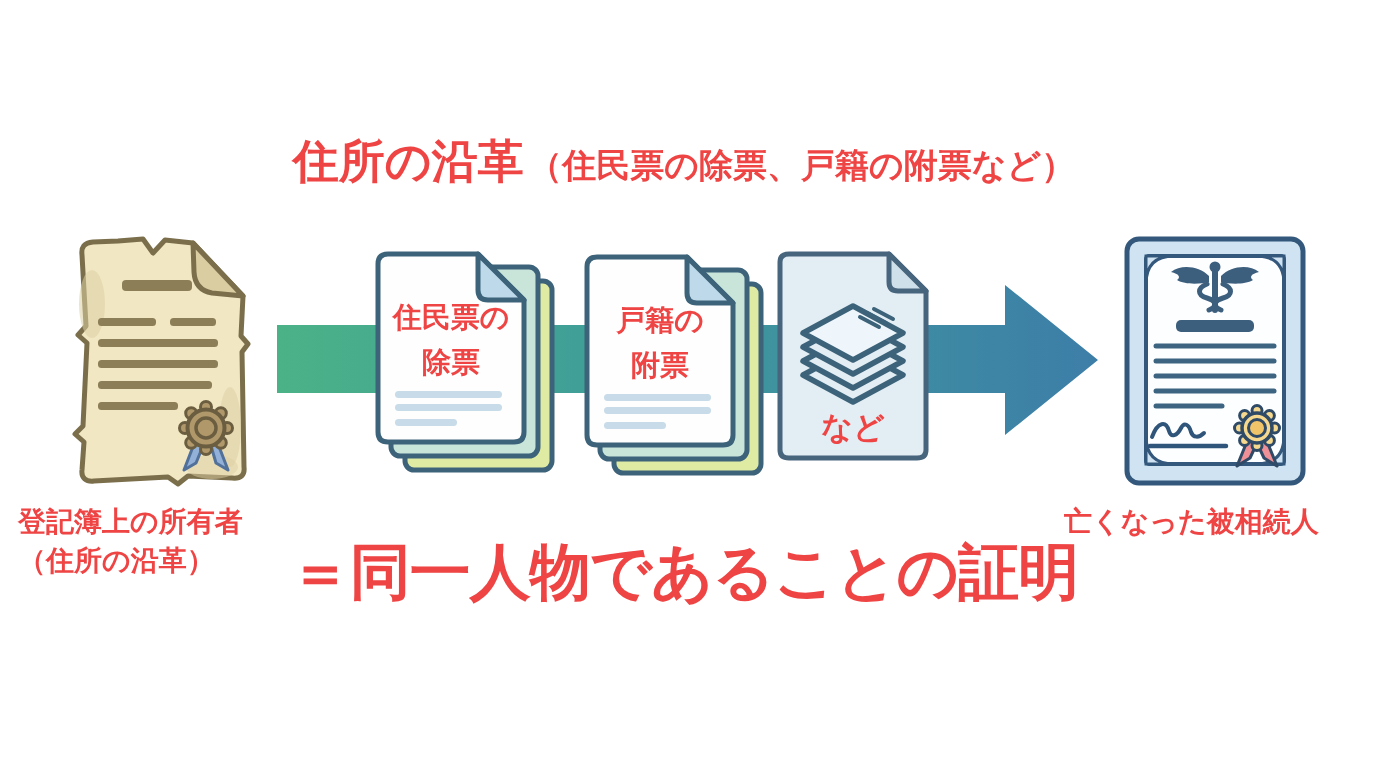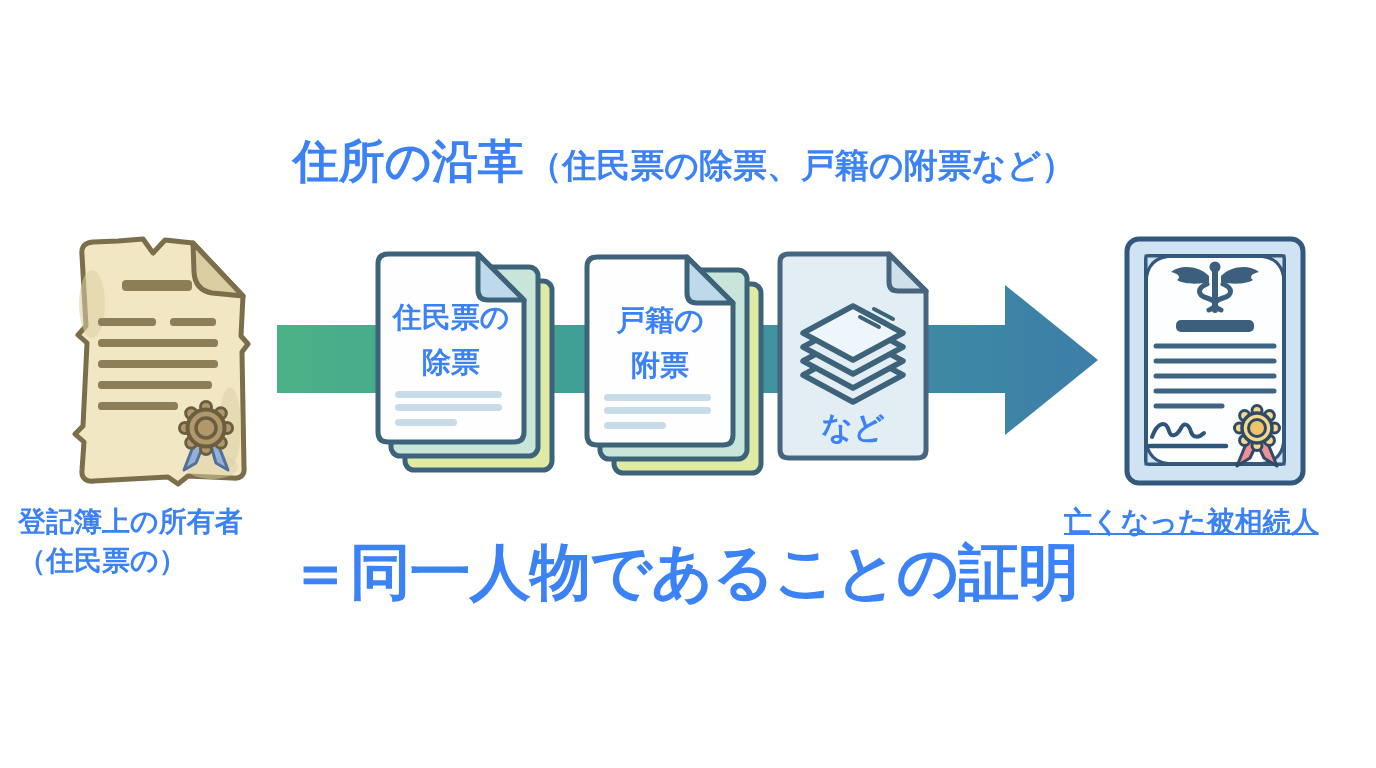--- a/index.html
+++ b/index.html
@@ -1,18 +1,18 @@
 <!DOCTYPE html>
 <html><head>
 <meta charset="utf-8">
 <style>
   html,body{margin:0;padding:0;background:#ffffff;}
   .canvas{
     position:relative;width:1368px;height:768px;background:#ffffff;
-    font-family:"Liberation Sans","DejaVu Sans",sans-serif;color:#3b82f6;overflow:hidden;
+    font-family:"Liberation Sans","DejaVu Sans",sans-serif;color:#ef4444;overflow:hidden;
   }
   .abs{position:absolute;}
   
   .title{top:131px;left:0;width:100%;text-align:center;white-space:nowrap;}
   .title-main{font-size:46px;font-weight:900;letter-spacing:0px;}
   .title-sub{font-size:34px;font-weight:800;letter-spacing:0px;}
   
   .arrow-svg{left:277px;top:283px;}
   
   .parchment-svg{left:62px;top:232px;}
@@ -24,21 +24,21 @@
     font-size:29px;font-weight:800;line-height:1.55;}
   
   .doc-etc{left:776px;top:251px;width:160px;height:212px;}
   .doc-etc-text{left:4px;top:156px;width:146px;text-align:center;
     font-size:31px;font-weight:800;}
   
   .cert-svg{left:1124px;top:236px;}
   
   .caption{top:502px;text-align:left;font-size:28px;font-weight:800;line-height:1.4;}
   .caption-left{left:18px;width:292px;}
-  .caption-right{left:1064px;width:300px;text-decoration:underline;}
+  .caption-right{left:1064px;width:300px;}
   
   .conclusion{top:532px;left:0;width:100%;text-align:center;
     font-size:61px;font-weight:900;letter-spacing:-1px;white-space:nowrap;}
   svg{display:block;}
 </style>
 </head>
 <body>
 
 <div class="canvas">
 
@@ -194,21 +194,21 @@
         <circle cx="133" cy="174.5" r="5"></circle>
           <circle cx="145.4" cy="179.6" r="5"></circle>
       </g>
       <circle cx="133" cy="192" r="15" fill="#f6d88e" stroke="#2e4a66" stroke-width="3.5"></circle>
       <circle cx="133" cy="192" r="8.5" fill="#f0c468" stroke="#2e4a66" stroke-width="3"></circle>
     </g>
   </svg>
 
   <div class="abs caption caption-left">
     <div>登記簿上の所有者</div>
-    <div>（住民票の）</div>
+    <div>（住所の沿革）</div>
   </div>
   <div class="abs caption caption-right">
     <div>亡くなった被相続人</div>
   </div>
 
   <div class="abs conclusion">＝同一人物であることの証明</div>
 
 </div>
 
 </body></html>

